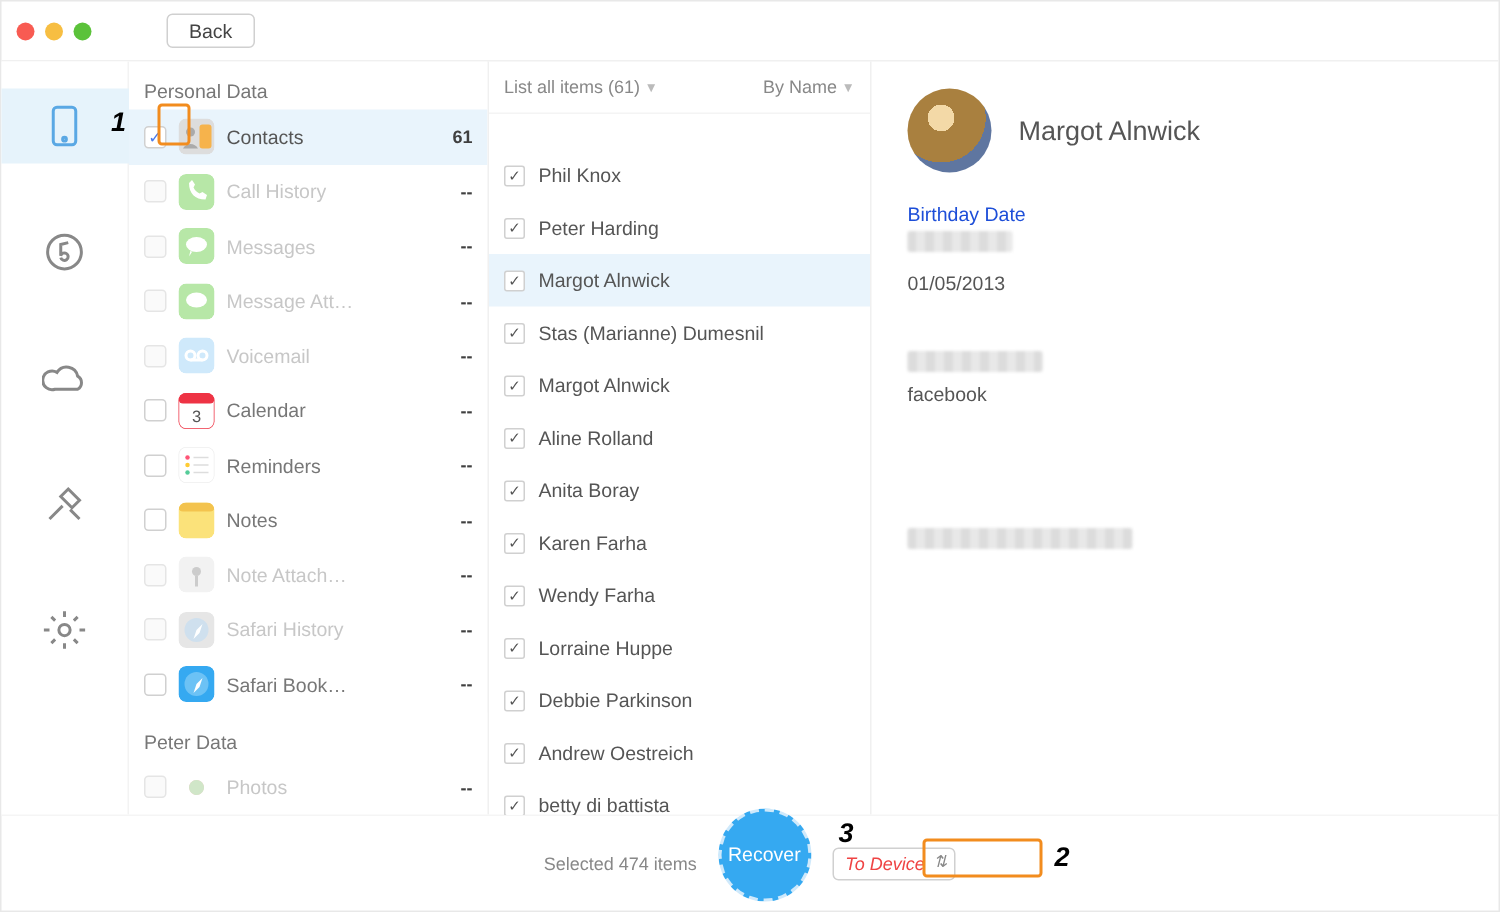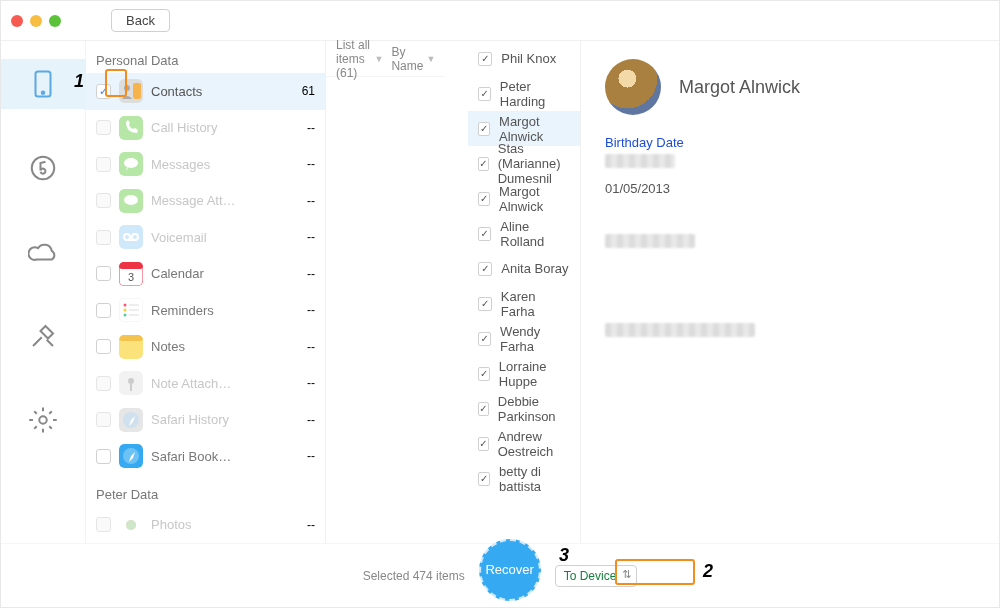--- a/index.html
+++ b/index.html
@@ -24,32 +24,32 @@
   .nav-item { width: 85px; height: 50px; display:flex; align-items:center; justify-content:center; cursor:pointer; }
   .nav-item.selected { background: #e6f3fb; }
   .nav-item svg { width: 30px; height: 30px; stroke: #5aa8e4; fill: none; stroke-width:1.6; }
   .nav-item:not(.selected) svg { stroke: #888; }
 
   
   .categories { width: 240px; border-right: 1px solid #f0f0f0; display: flex; flex-direction: column; overflow: hidden; }
   .section-header { font-size: 13px; color: #777; padding: 12px 10px 5px 10px; background:#fff; }
   .cat-row { height: 37px; display: flex; align-items: center; padding: 0 10px; gap: 8px; font-size: 13px; color: #777; }
   .cat-row.selected { background: #e9f4fc; color:#555; }
-  .cat-row .count { margin-left: auto; color: #000000; font-size: 12px; }
+  .cat-row .count { margin-left: auto; color: #404040; font-size: 12px; font-weight: bold; }
   .cat-row .chk { width: 15px; height: 15px; border: 1px solid #d0d0d0; border-radius: 3px; display:flex; align-items:center; justify-content:center; font-size:11px; color:#4b7bec; background:#fff; cursor:pointer; }
   .cat-row .chk.disabled { background:#fafafa; border-color:#e5e5e5; }
   .cat-row .ico { width: 24px; height: 24px; border-radius: 5px; display:flex; align-items:center; justify-content:center; }
   .cat-row.dim { color:#c7c7c7;justify-content:flex-end; }
   .cat-row .name { white-space:nowrap; overflow:hidden; text-overflow:ellipsis; flex:1; }
 
   .hl { position:absolute; border:2px solid #f28c1e; border-radius:3px; pointer-events:none; }
   .ann { position:absolute; font-weight:bold; font-size:18px; font-style:italic; color:#000; }
 
   
-  .items-col { width: 255px; border-right: 1px solid #f0f0f0; display:flex; flex-direction:row;gap:23px; }
+  .items-col { width: 255px; border-right: 1px solid #f0f0f0; display:flex; flex-direction:column;gap:23px; }
   .items-head { height:36px; display:flex; align-items:center; gap:4px; padding:0 10px; font-size:12px; color:#888; border-bottom:1px solid #f4f4f4; }
   .items-head .spacer { flex:1; }
   .items-head .dd { cursor:pointer; display:flex; align-items:center; gap:3px; }
   .items-head .caret { font-size:9px; color:#bbb; }
   .item-row { height:35px; display:flex; align-items:center; padding:0 10px; gap:9px; font-size:13px; color:#555; cursor:pointer; }
   .item-row.selected { background:#e9f4fc; }
   .item-row .chk { width:14px; height:14px; border:1px solid #d0d0d0; border-radius:2px; display:flex; align-items:center; justify-content:center; font-size:10px; color:#555; background:#fff; }
   .items-list { overflow:auto; }
 
   
@@ -58,21 +58,21 @@
   .avatar { width:56px; height:56px; border-radius:50%; background: radial-gradient(circle at 40% 35%, #f3d9a7 0 18%, #a9803f 18% 60%, #5f76a0 60% 100%); }
   .contact-name { font-size:18px; color:#555; }
   .field-label { color:#1d4ed8; margin-top:1px; }
   .field-val { color:#555; margin-top:4px; margin-bottom:10px; }
   .blur { display:inline-block; height:14px; border-radius:2px; background: repeating-linear-gradient(90deg,#dcdcdc 0 6px,#e8e8e8 6px 12px); filter: blur(1px); }
 
   
   .footer { height:64px; display:flex; align-items:center; justify-content:center; gap:14px; position:relative; border-top:1px solid #f5f5f5; }
   .selcount { font-size:12px; color:#888; }
   .recover-btn { width:62px; height:62px; border-radius:50%; background:radial-gradient(circle,#35a9f1 0 85%,#1d96e6 85% 100%); color:#fff; font-size:13px; display:flex; align-items:center; justify-content:center; border: 2px dashed #cfe9fb; cursor:pointer; position:relative; top:-6px; }
-  .dest-select { border:1px solid #d0d0d0; border-radius:4px; padding:3px 20px 3px 8px; font-size:12px; color:#15803d; position:relative; cursor:pointer; background:#fff; }
+  .dest-select { border:1px solid #d0d0d0; border-radius:4px; padding:3px 20px 3px 8px; font-size:12px; color:#ef4444; position:relative; cursor:pointer; background:#fff;font-style:italic; }
   .dest-select::after { content:"⇅"; position:absolute; right:5px; top:2px; font-size:11px; color:#888; }
 
   
   .ico-img { width:24px; height:24px; border-radius:5px; }
 </style>
 </head>
 <body>
 
 <div class="window">
 
@@ -353,20 +353,21 @@
     <div class="detail">
       <div class="contact-head">
         <div class="avatar"></div>
         <div class="contact-name">Margot Alnwick</div>
       </div>
       <div class="field-label">Birthday Date</div>
       <div class="field-val"><span class="blur" style="width:70px"></span></div>
       <div class="field-val">01/05/2013</div>
       <div style="height:28px"></div>
       <div><span class="blur" style="width:90px"></span></div>
+      <div class="field-val">facebook</div>
       <div style="height:72px"></div>
       <div><span class="blur" style="width:150px"></span></div>
     </div>
 
   </div>
 
   <div class="footer">
     <span class="selcount">Selected 474 items</span>
     <div class="recover-btn">Recover</div>
     <div class="dest-select">To Device</div>

